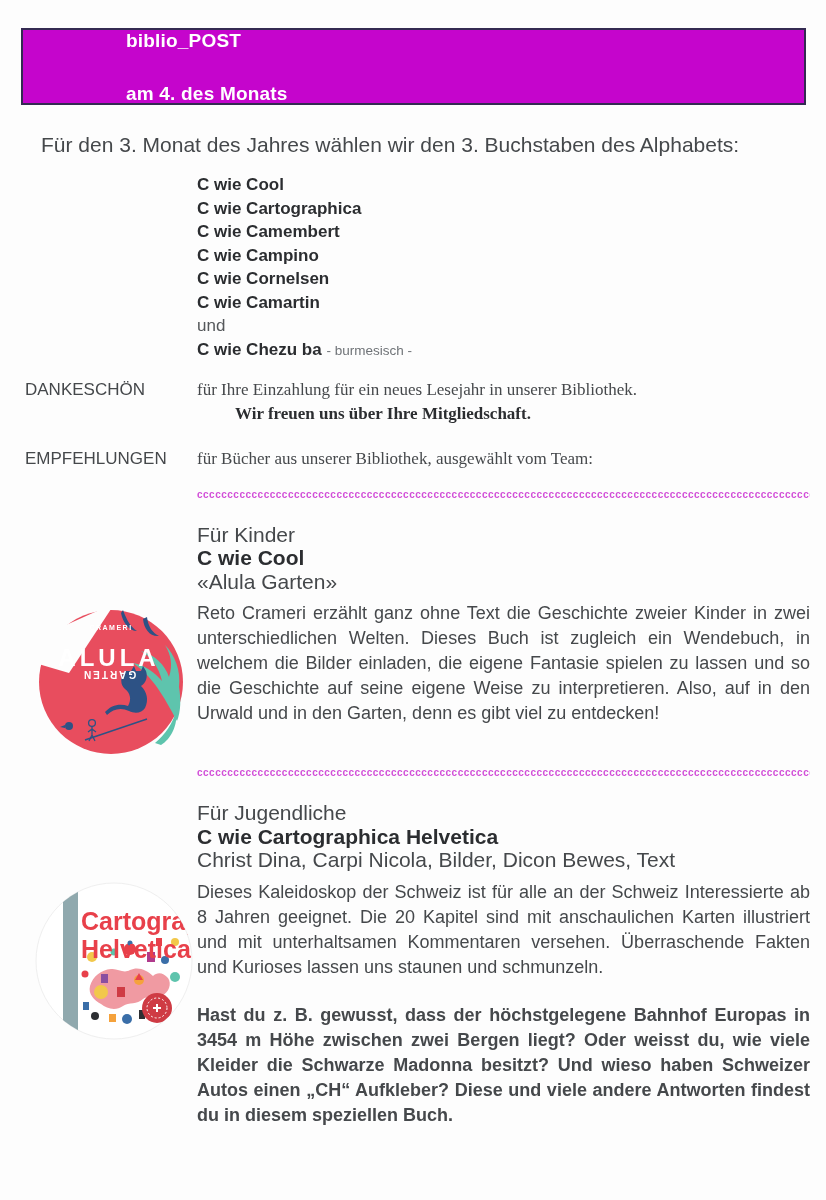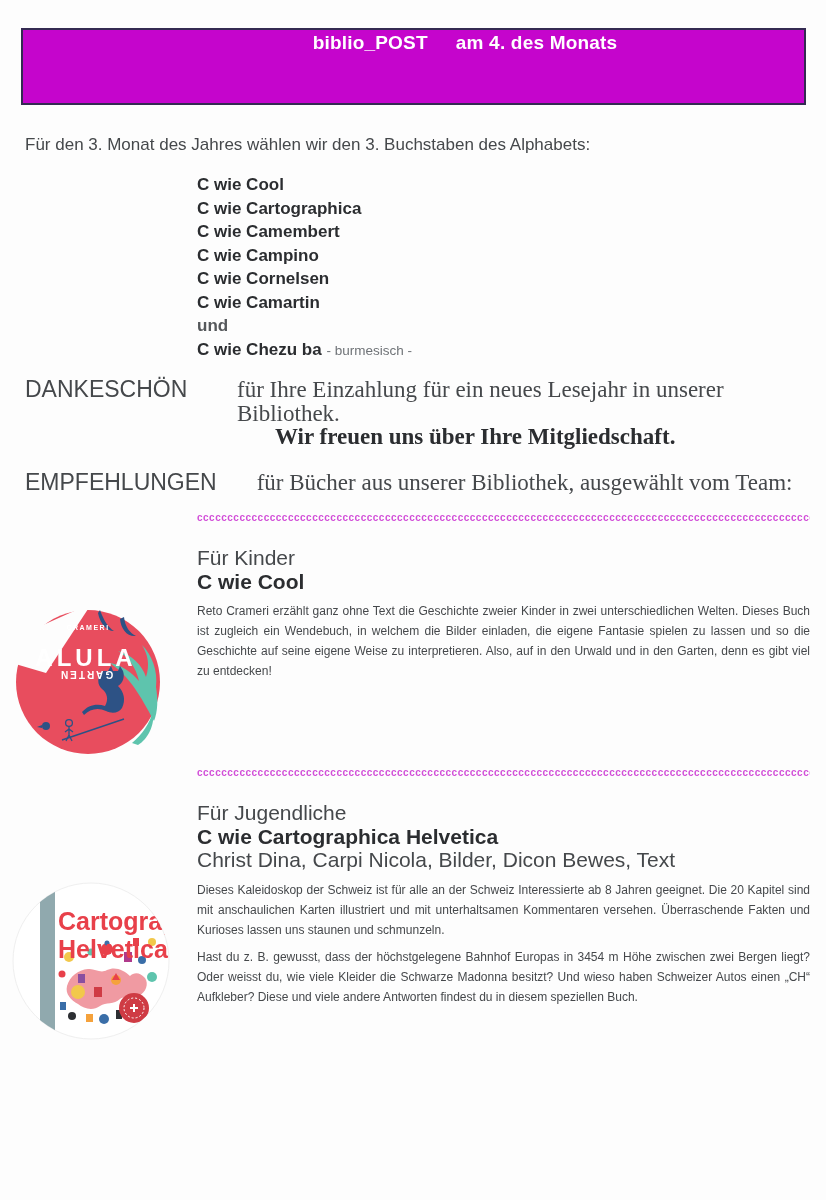--- a/index.html
+++ b/index.html
@@ -12,56 +12,55 @@
   }
   .page { width: 826px; height: 1200px; position: relative; }
 
   
   .banner {
     margin: 28px 20px 0 21px;
     height: 77px;
     background: #c505cc;
     border: 2px solid #342a52;
     display: flex;
-    flex-direction: row;
+    flex-direction: column;
     justify-content: center;
     padding-left: 103px;
     gap: 28px;
   }
   .banner div {
     color: #ffffff;
     font-weight: bold;
     font-size: 19px;
     line-height: 25px;
     letter-spacing: .2px;
   }
 
   .intro {
-    margin: 28px 16px 0 25px;
-    font-size: 17px;
+    margin: 28px 16px 0 41px;
+    font-size: 21px;
     line-height: 24px;
   }
 
   
   .c-list {
     margin: 16px 16px 0 197px;
     font-size: 17px;
     line-height: 23.5px;
   }
   .c-list .bold { font-weight: bold; color: #2b2d30; }
-  .c-list .connector { color: #55585b; font-weight: bold; }
+  .c-list .connector { color: #55585b; }
   .c-list .note { font-size: 13.5px; color: #6f7377; font-weight: normal; }
 
   
   .label-row {
     display: flex;
     margin: 16px 16px 0 25px;
-    font-size: 23px;
+    font-size: 17px;
     line-height: 23.5px;
-    gap: 40px;
   }
   .label-row.empf { margin-top: 22px; }
   .label-col { flex: 0 0 172px; }
   .text-col { flex: 1; font-family: Liberation Serif, serif; }
   .text-col .bold { font-weight: bold; color: #2b2d30; margin-left: 38px; }
 
   
   .c-divider {
     margin: 18px 16px 0 197px;
     height: 12px;
@@ -78,29 +77,29 @@
 
   
   .section-head {
     margin: 22px 16px 0 197px;
     font-size: 21px;
     line-height: 23.5px;
   }
   .section-head .bold { font-weight: bold; color: #2b2d30; }
 
   .media-row { display: flex; margin-top: 8px; }
-  .media-col { flex: 0 0 197px; padding-left: 12px; padding-top: 2px; }
+  .media-col { flex: 0 0 197px; padding-left: 35px; padding-top: 2px; }
   .media-text {
     flex: 1;
     margin-right: 16px;
-    font-size: 12px;
-    line-height: 20px;
+    font-size: 18px;
+    line-height: 25px;
     text-align: justify;
   }
-  .media-text p + p { margin-top: 7px; }
+  .media-text p + p { margin-top: 23px; font-weight: bold; }
 </style>
 </head>
 <body>
 
 <div class="page">
 
   <div class="banner">
     <div>biblio_POST</div>
     <div>am 4. des Monats</div>
   </div>
@@ -132,20 +131,21 @@
   <div class="label-row empf">
     <div class="label-col">EMPFEHLUNGEN</div>
     <div class="text-col">für Bücher aus unserer Bibliothek, ausgewählt vom Team:</div>
   </div>
 
   <div class="c-divider" style="color: rgb(210, 79, 216);">cccccccccccccccccccccccccccccccccccccccccccccccccccccccccccccccccccccccccccccccccccccccccccccccccccccccccccccccccccccccccccccccccccccccccccccccccccccccccccccccccccccccccccccccccccccccccccccccccccccccccccccccccccccccccccccccccccccc</div>
 
   <div class="section-head">
     <div>Für Kinder</div>
     <div class="bold">C wie Cool</div>
+    <div>«Alula Garten»</div>
   </div>
 
   <div class="media-row">
     <div class="media-col">
       
       <svg width="152" height="152" viewBox="0 0 152 152">
         <circle cx="76" cy="79" r="72" fill="#e84d5e"></circle>
 
         <polygon points="0,36 80,0 34,70 0,60" fill="#fdfdfd"></polygon>
 

